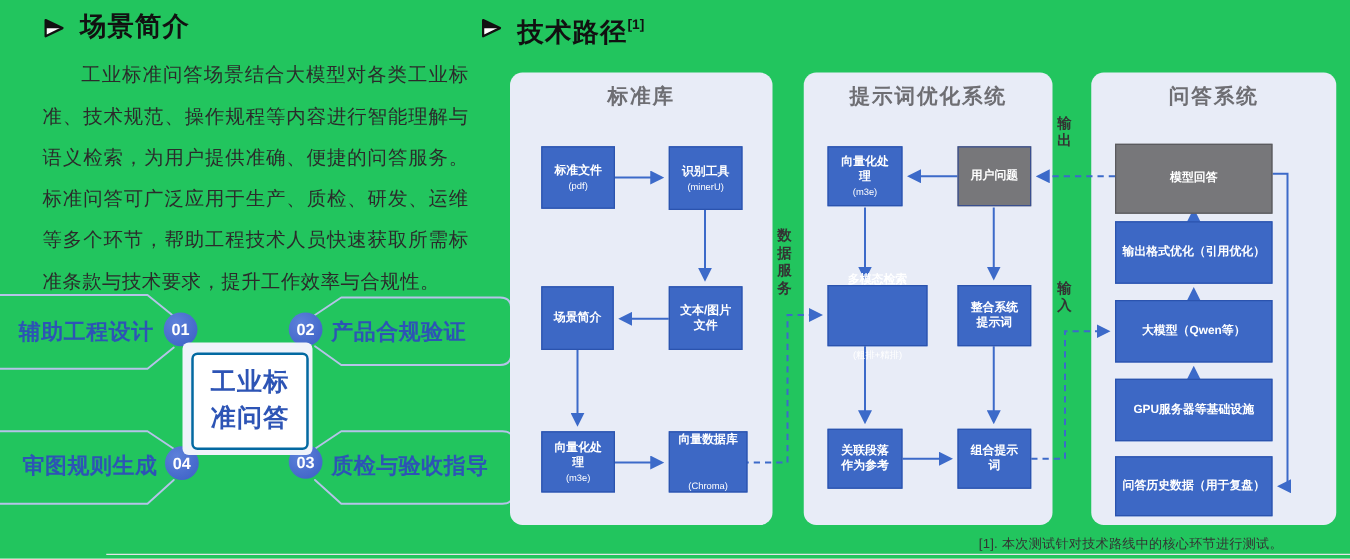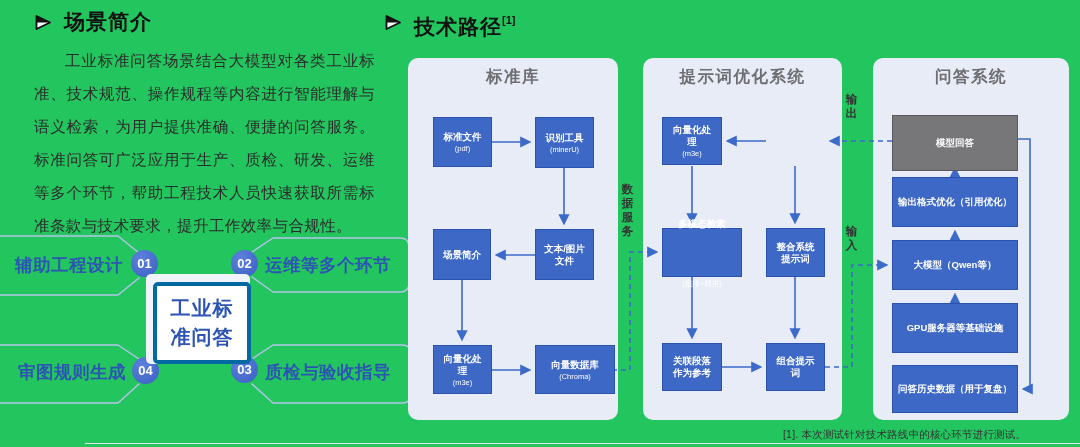--- a/index.html
+++ b/index.html
@@ -13,21 +13,21 @@
   
   .para{position:absolute;left:34px;top:44px;width:341px;font-size:15.5px;line-height:33px;
         color:#2b2b2b;text-align:justify;text-indent:2em;letter-spacing:.4px;}
   
   .badge-label{position:absolute;font-size:17.5px;font-weight:700;color:#2d54b5;letter-spacing:.5px;white-space:nowrap;}
   .num-circle{position:absolute;width:27px;height:27px;border-radius:50%;
         background:radial-gradient(circle at 35% 30%,#5d81da,#3a5ec4);
         color:#fff;font-size:13px;font-weight:700;display:flex;align-items:center;justify-content:center;}
   .center-backdrop{position:absolute;left:146px;top:274px;width:104px;height:90px;background:#f0f3fa;border-radius:5px;}
   .center-box{position:absolute;left:153px;top:282px;width:90px;height:74px;background:#fff;
-        border:4px solid #0369a1;border-radius:5px;display:flex;flex-direction:column;
+        border:2px solid #0369a1;border-radius:5px;display:flex;flex-direction:column;
         align-items:center;justify-content:center;}
   .center-box span{font-size:20px;font-weight:700;color:#2d54b5;line-height:29px;letter-spacing:1px;}
   
   .panel{position:absolute;top:58px;height:362px;background:#e8ecf7;border-radius:10px;}
   .panel-title{position:absolute;top:66px;width:100%;text-align:center;font-size:16.5px;
         font-weight:700;color:#6e6e73;letter-spacing:1.5px;}
   
   .fbox{position:absolute;box-sizing:border-box;display:flex;flex-direction:column;
         align-items:center;justify-content:center;text-align:center;color:#fff;}
   .fbox.blue{background:#3d68c5;border:1.5px solid #2b53ae;}
@@ -71,21 +71,21 @@
       <path d="M-2,403 L118,403 L139,384"></path>
       <path d="M252,359 L273,345 L402,345 Q411,345 411,354"></path>
       <path d="M252,384 L273,403 L402,403 Q411,403 411,394"></path>
     </g>
   </svg>
 
   <div class="badge-label" style="left:15px;top:253px;">辅助工程设计</div>
   <div class="num-circle" style="left:131px;top:250px;">01</div>
 
   <div class="num-circle" style="left:231px;top:250px;">02</div>
-  <div class="badge-label" style="left:265px;top:253px;">运维等多个环节</div>
+  <div class="badge-label" style="left:265px;top:253px;">产品合规验证</div>
 
   <div class="badge-label" style="left:18px;top:360px;">审图规则生成</div>
   <div class="num-circle" style="left:132px;top:357px;">04</div>
 
   <div class="num-circle" style="left:231px;top:356px;">03</div>
   <div class="badge-label" style="left:265px;top:360px;">质检与验收指导</div>
 
   <div class="center-backdrop"></div>
   <div class="center-box">
     <span>工业标</span>
@@ -151,29 +151,32 @@
   <div class="fbox blue narrow" style="left:433px;top:229px;width:58px;height:51px;">
     <span class="fmain">场景简介</span>
   </div>
   <div class="fbox blue narrow" style="left:535px;top:229px;width:59px;height:51px;">
     <span class="fmain">文本/图片文件</span>
   </div>
   <div class="fbox blue narrow" style="left:433px;top:345px;width:59px;height:49px;">
     <span class="fmain">向量化处理</span>
     <span class="fsub">(m3e)</span>
   </div>
-  <div class="fbox blue narrow" style="left:535px;top:345px;width:80px;height:49px;">
+  <div class="fbox blue narrow" style="left:535px;top:345px;width:63px;height:49px;justify-content:space-between;">
     <span class="fmain">向量数据库</span>
     <span class="fsub">(Chroma)</span>
   </div>
 
   <div class="fbox blue narrow" style="left:662px;top:117px;width:60px;height:48px;">
     <span class="fmain">向量化处理</span>
     <span class="fsub">(m3e)</span>
   </div>
+  <div class="fbox grayA narrow" style="left:766px;top:117px;width:59px;height:48px;">
+    <span class="fmain">用户问题</span>
+  </div>
   <div class="fbox blue narrow" style="left:662px;top:228px;width:80px;height:49px;gap:48px;">
     <span class="fmain">多模态检索</span>
     <span class="fsub">(粗排+精排)</span>
   </div>
   <div class="fbox blue narrow" style="left:766px;top:228px;width:59px;height:49px;">
     <span class="fmain">整合系统提示词</span>
   </div>
   <div class="fbox blue narrow" style="left:662px;top:343px;width:60px;height:48px;">
     <span class="fmain">关联段落作为参考</span>
   </div>

